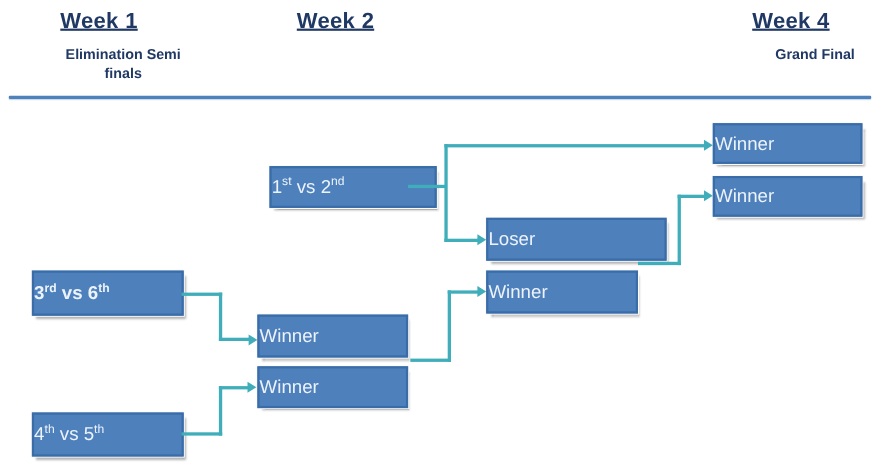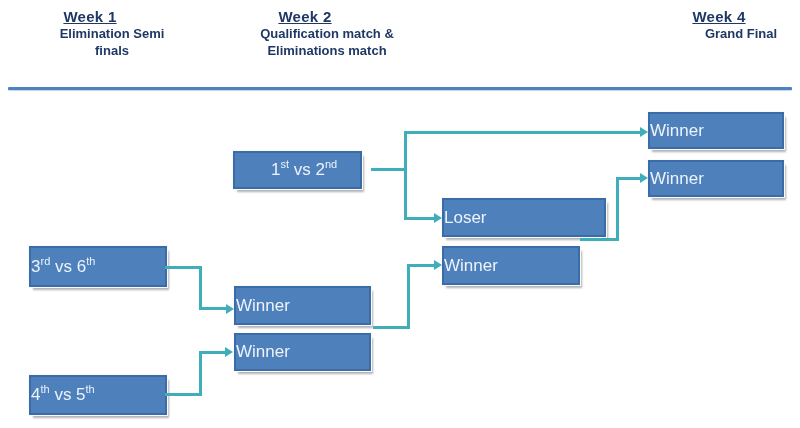--- a/index.html
+++ b/index.html
@@ -3,25 +3,25 @@
 <meta charset="utf-8">
 <style>
   html,body{margin:0;padding:0;background:#ffffff;}
   .canvas{
     position:relative;width:800px;height:428px;background:#ffffff;overflow:hidden;
     font-family:"Liberation Sans","DejaVu Sans",sans-serif;
   }
   
   .hdr-col{position:absolute;top:8px;text-align:center;color:var(--header-text);}
   .week-title{
-    font-size:15px;font-weight:bold;text-decoration:underline;
+    font-size:20px;font-weight:bold;text-decoration:underline;
     letter-spacing:.3px;
   }
   .week-subtitle{
-    font-size:13px;font-weight:bold;line-height:17px;
+    margin-top:10px;font-size:13px;font-weight:bold;line-height:17px;
     white-space:pre-line;
     padding-left:44px;
   }
   .divider{
     position:absolute;left:8px;top:87px;width:784px;height:3px;
     background:var(--divider);border-radius:1px;
     box-shadow:0 1px 1px rgba(120,160,210,.45);
   }
   
   .box{
@@ -44,34 +44,32 @@
 <body>
 
 <div class="canvas">
 
   <div class="hdr-col" style="left:0px;width:180px;">
     <div class="week-title">Week 1</div>
     <div class="week-subtitle">Elimination Semi finals</div>
   </div>
   <div class="hdr-col" style="left:205px;width:200px;">
     <div class="week-title">Week 2</div>
-    <div class="week-subtitle">Qualification match &amp;
-Eliminations match</div>
   </div>
   <div class="hdr-col" style="left:619px;width:200px;">
     <div class="week-title">Week 4</div>
     <div class="week-subtitle">Grand Final</div>
   </div>
 
   <div class="divider"></div>
 
-  <div class="box" style="left:233px;top:151px;width:129px;height:38px;padding-left:36px;">
+  <div class="box" style="left:245px;top:151px;width:152px;height:38px;">
     <span><span>1</span><sup>st</sup><span> vs 2</span><sup>nd</sup></span>
   </div>
-  <div class="box" style="left:29px;top:246px;width:138px;height:41px;">
+  <div class="box" style="left:29px;top:246px;width:138px;height:41px;font-weight:bold;">
     <span><span>3</span><sup>rd</sup><span> vs 6</span><sup>th</sup></span>
   </div>
   <div class="box" style="left:29px;top:375px;width:138px;height:40px;">
     <span><span>4</span><sup>th</sup><span> vs 5</span><sup>th</sup></span>
   </div>
   <div class="box" style="left:234px;top:286px;width:137px;height:39px;">
     <span><span>Winner</span></span>
   </div>
   <div class="box" style="left:234px;top:333px;width:137px;height:38px;">
     <span><span>Winner</span></span>

